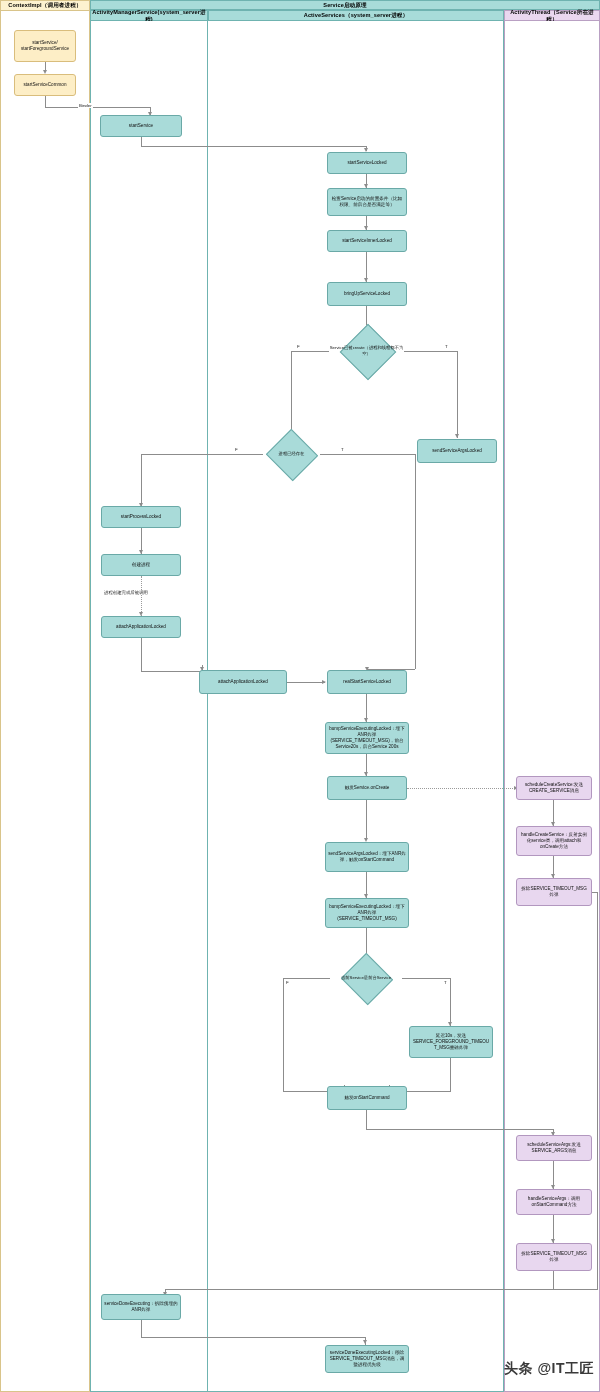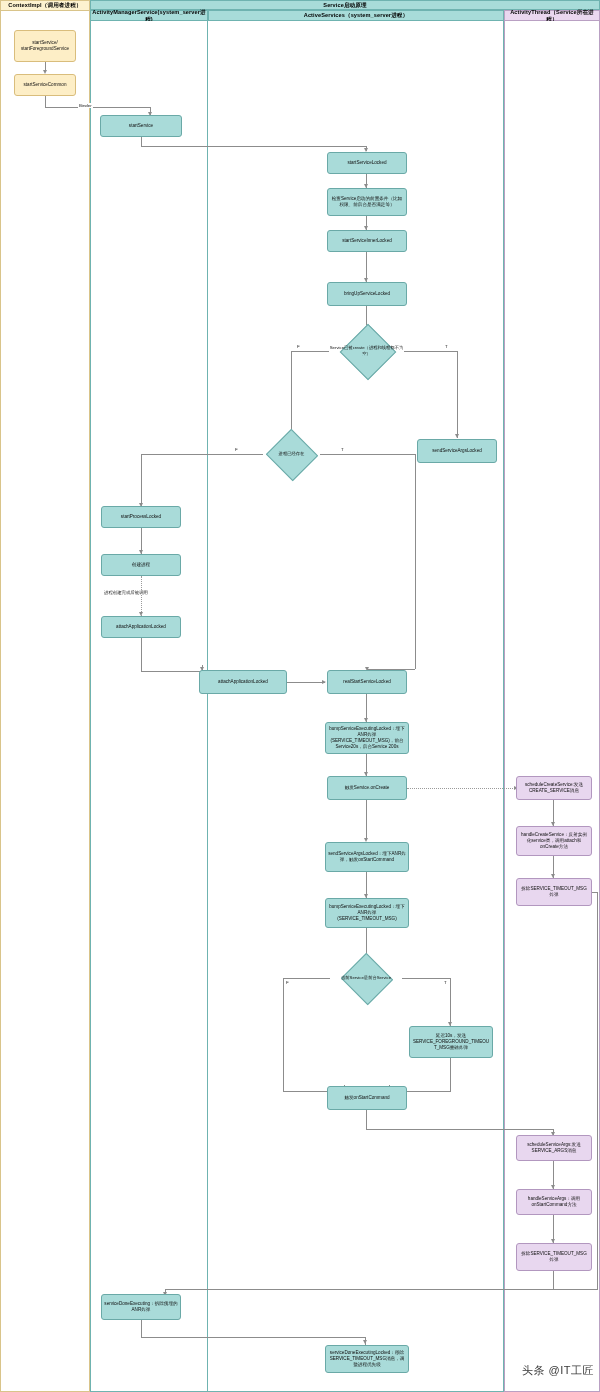--- a/index.html
+++ b/index.html
@@ -106,21 +106,21 @@
     white-space:nowrap;
   }
   .note{
     position:absolute;
     font-size:4.4px;color:#222;
     text-align:center;white-space:nowrap;
     background:#fff;padding:0 1px;
   }
   .wm{
     position:absolute;right:6px;bottom:14px;
-    font-size:11px;font-weight:normal;color:#3a3a3a;
+    font-size:14px;font-weight:bold;color:#3a3a3a;
     letter-spacing:.5px;
   }
 </style>
 </head>
 <body>
 
 <div id="canvas">
 
   <div class="lane-title banner">Service启动原理</div>
   <div class="lane-title lane-hdr l0">ContextImpl（调用者进程）</div>

